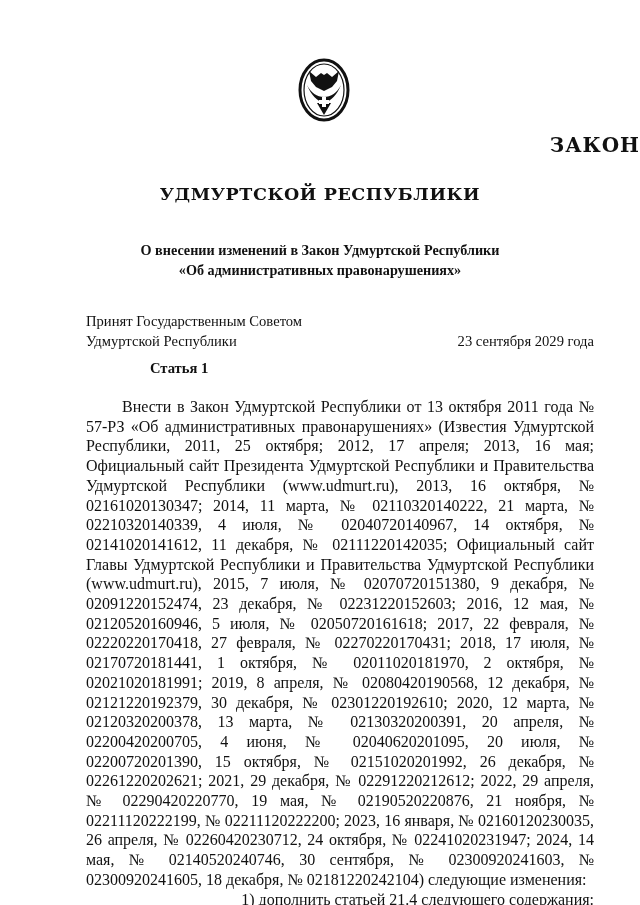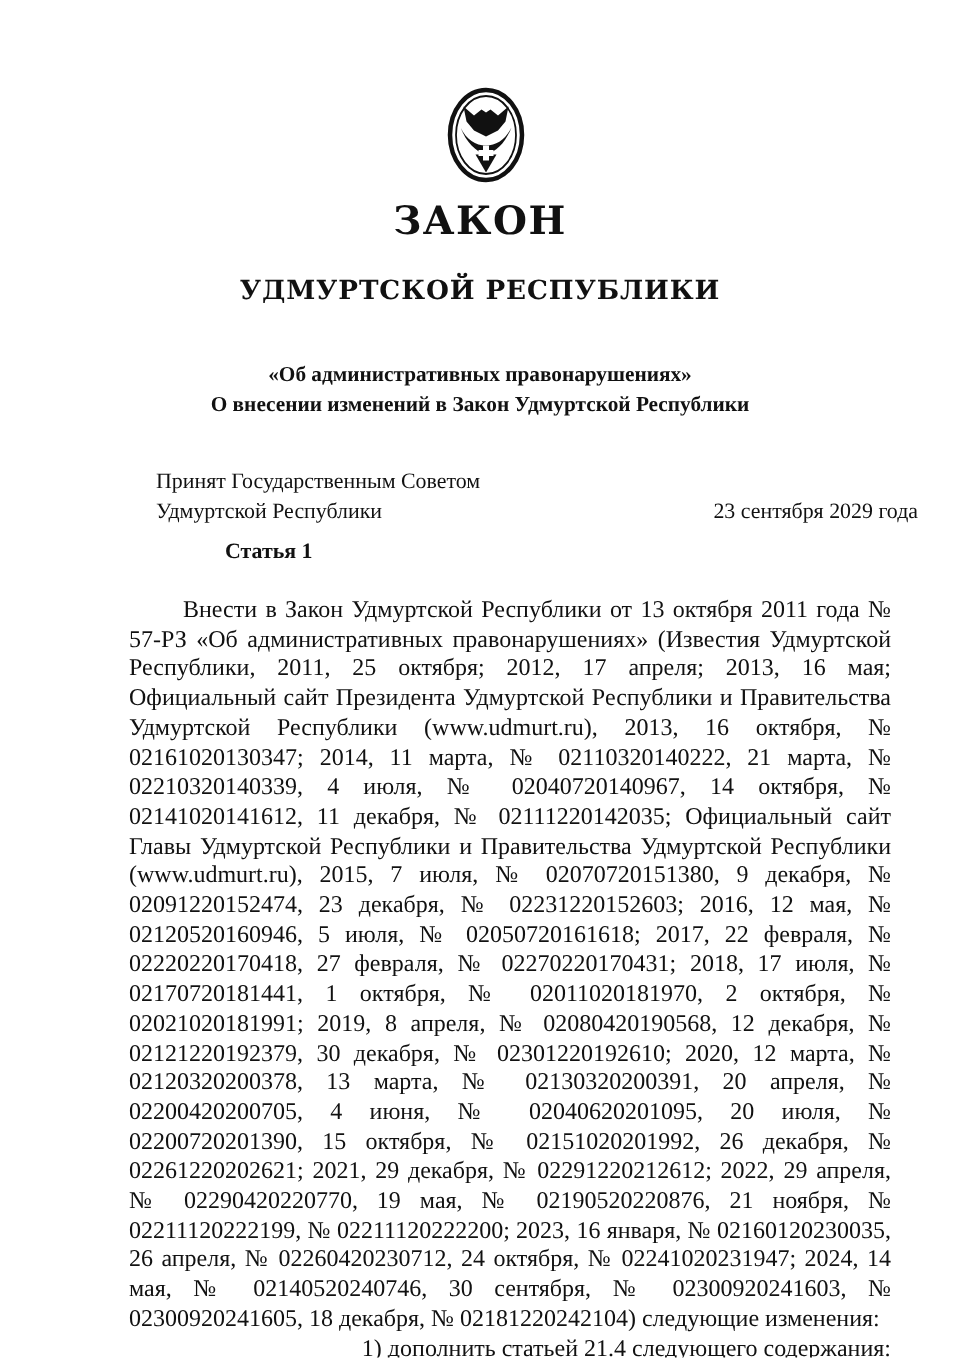--- a/index.html
+++ b/index.html
@@ -6,38 +6,37 @@
     body {
       width: 640px; height: 905px; position: relative; overflow: hidden;
       font-family: "DejaVu Serif", "Liberation Serif", serif;
       color: #111111;
     }
     .emblem {
       position: absolute; left: 297px; top: 57px; width: 54px; height: 66px;
     }
     .title {
       position: absolute; left: 0; width: 640px; top: 133px;
-      text-align: center; font-weight: bold; font-size: 26px; letter-spacing: 1px;
+      text-align: right; font-weight: bold; font-size: 20px; letter-spacing: 1px;
       font-family: "DejaVu Serif", serif;
     }
     .subtitle {
       position: absolute; left: 0; width: 640px; top: 184px;
       text-align: center; font-weight: bold; font-size: 17.5px; letter-spacing: 0.6px;
       font-family: "DejaVu Serif", serif;
     }
     .law-name {
       position: absolute; left: 0; width: 640px; top: 240px;
       text-align: center; font-weight: bold; font-size: 14.2px; line-height: 20px;
       font-family: "Liberation Serif", serif;
     }
     .adopted {
       position: absolute; left: 86px; top: 311px; width: 508px;
       font-size: 14.6px; line-height: 20px;
       font-family: "Liberation Serif", serif;
-      margin-left: 18px;
     }
     .adopted .row { display: flex; justify-content: space-between; }
     .article {
       position: absolute; left: 122px; top: 360px;
       font-weight: bold; font-size: 14.6px;
       font-family: "Liberation Serif", serif;
       margin-left: 28px;
     }
     .body-text {
       position: absolute; left: 86px; top: 397px; width: 508px;
@@ -59,22 +58,22 @@
     <path d="M20 46 L27 58 L34 46 Z" fill="#111"></path>
     <rect x="25" y="40" width="4" height="10" fill="#fff"></rect>
     <rect x="22" y="43" width="10" height="4" fill="#fff"></rect>
   </svg>
 </div>
 
 <div class="title">ЗАКОН</div>
 <div class="subtitle">УДМУРТСКОЙ РЕСПУБЛИКИ</div>
 
 <div class="law-name">
+  <div>О внесении изменений в Закон Удмуртской Республики</div>
   <div>«Об административных правонарушениях»</div>
-  <div>О внесении изменений в Закон Удмуртской Республики</div>
 </div>
 
 <div class="adopted">
   <div>Принят Государственным Советом</div>
   <div class="row">
     <span>Удмуртской Республики</span>
     <span>23 сентября 2029 года</span>
   </div>
 </div>
 

